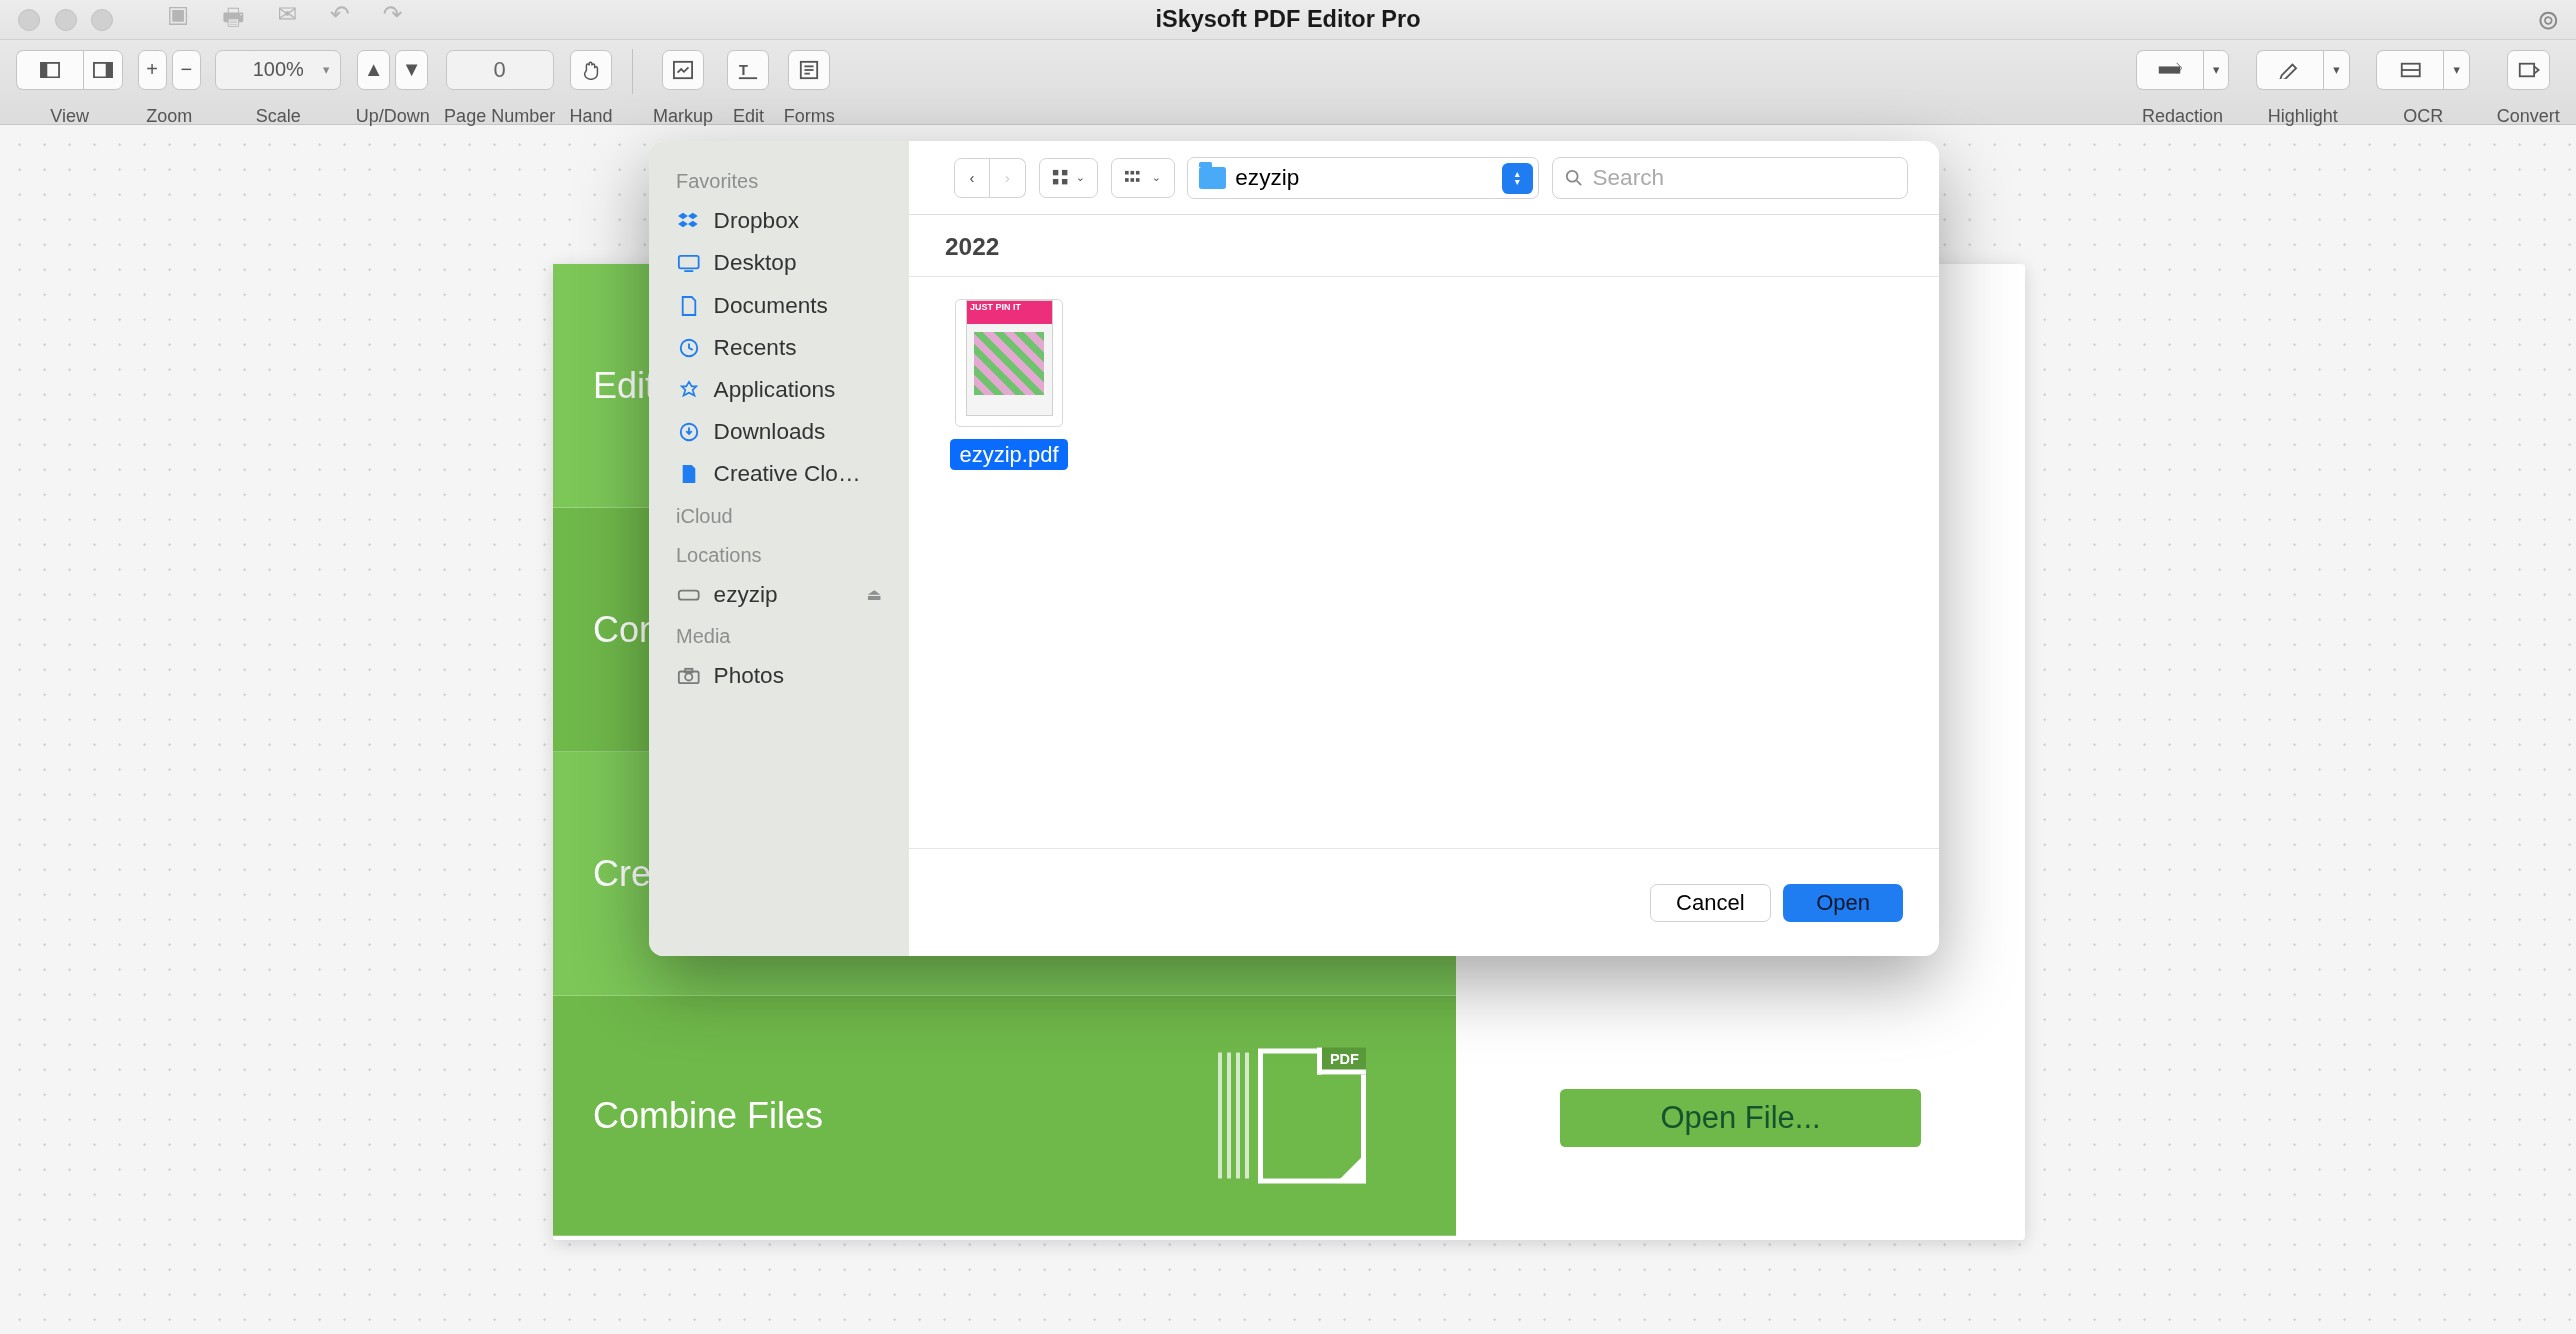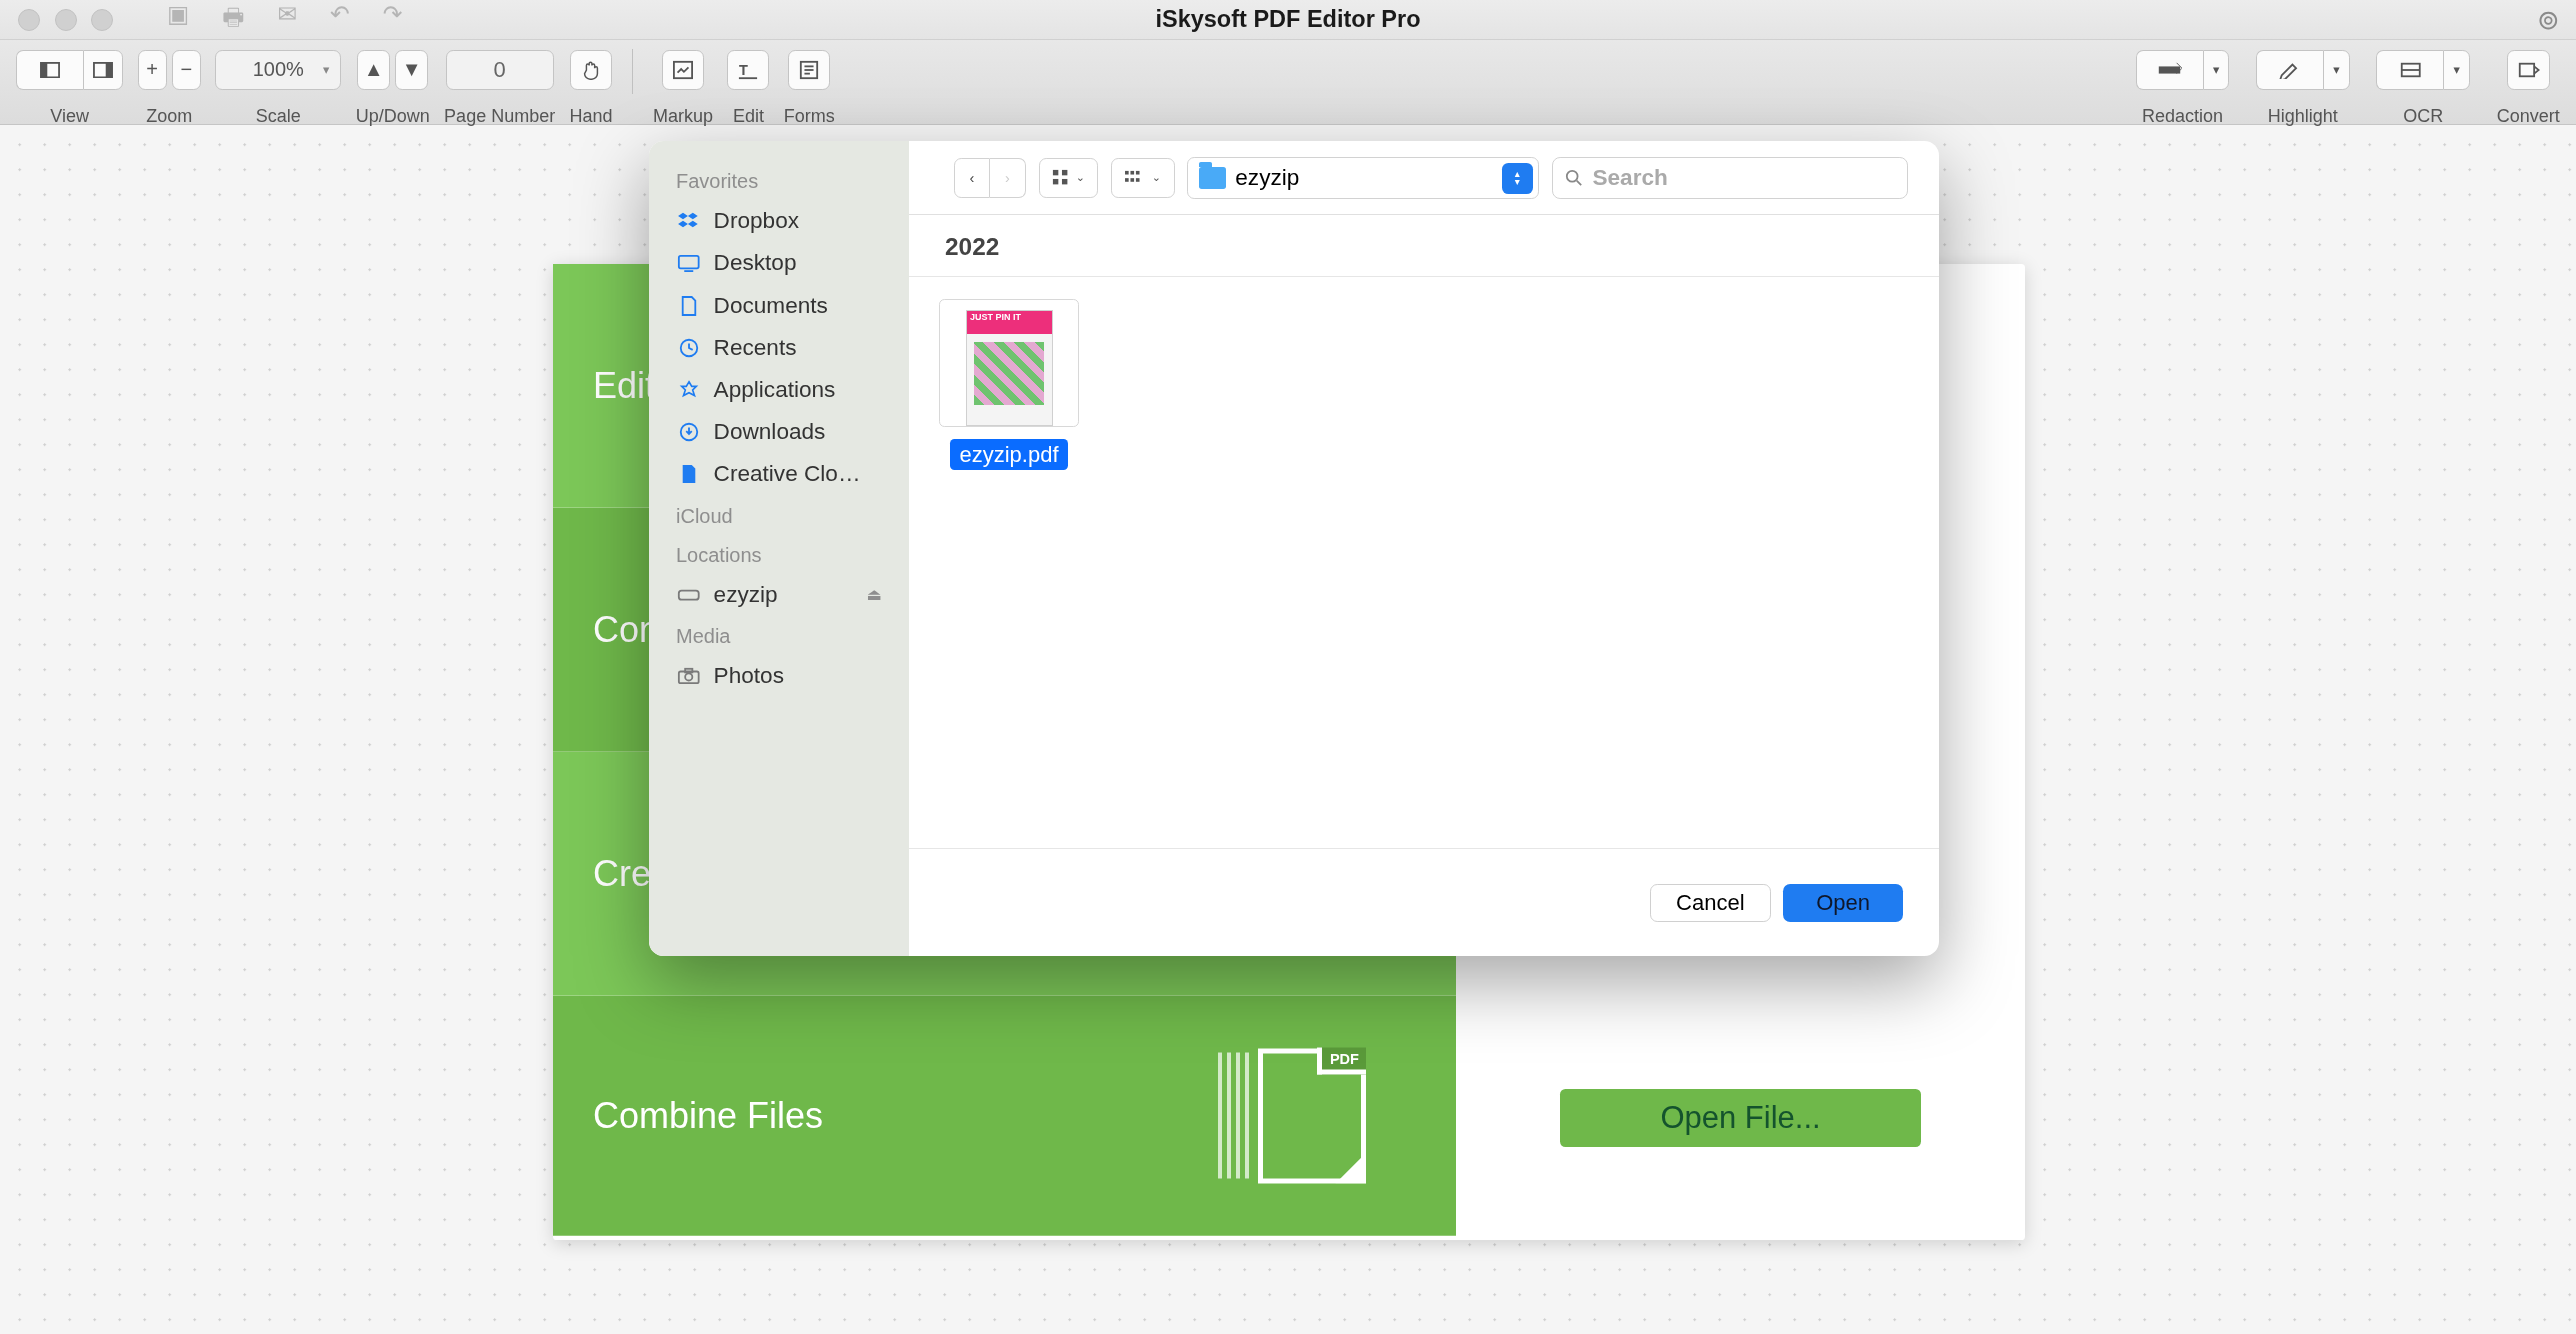--- a/index.html
+++ b/index.html
@@ -65,25 +65,25 @@
 .dcontent { flex: 1; display: flex; flex-direction: column; }
 .dtoolbar { height: 74px; display: flex; align-items: center; gap: 12.6px; padding: 0 31px 0 45px; border-bottom: 0.9px solid #e0e0e0; }
 .nav-btn { width: 36px; height: 40px; border: 0.9px solid #d2d2d2; background: #fff; border-radius: 7.2px; display: flex; align-items: center; justify-content: center; color: #888; cursor: pointer; }
 .nav-btn:first-of-type { border-radius: 7.2px 0 0 7.2px; color: #444; }
 .nav-btn:nth-of-type(2) { border-radius: 0 7.2px 7.2px 0; border-left: none; color: #ccc; }
 .view-select { height: 40px; padding: 0 12.6px; border: 0.9px solid #d2d2d2; border-radius: 7.2px; background: #fff; display: flex; align-items: center; gap: 7.2px; font-size: 16.3px; color: #555; cursor: pointer; }
 .path-select { position: relative; height: 42px; flex: 0 0 auto; min-width: 352px; padding: 0 47px 0 11px; border: 0.9px solid #d2d2d2; border-radius: 7.2px; background: #fff; display: flex; align-items: center; gap: 9px; font-size: 22.6px; }
 .path-select .folder-icn { width: 27px; height: 22px; background: #49aaf7; border-radius: 2.7px; position: relative; }
 .path-select .folder-icn::before { content: ""; position: absolute; top: -4.5px; left: 0; width: 12.6px; height: 5.4px; background: #49aaf7; border-radius: 1.8px 1.8px 0 0; }
 .path-chevrons { position: absolute; right: 5.4px; top: 5.4px; width: 31px; height: 31px; background: #1f7cf1; border-radius: 6.3px; color: #fff; display: flex; flex-direction: column; align-items: center; justify-content: center; font-size: 10px; line-height: 8.1px; }
-.dsearch { flex: 1; height: 42px; border: 0.9px solid #d2d2d2; border-radius: 8.1px; display: flex; align-items: center; padding: 0 12.6px; gap: 9px; color: #aaa; font-size: 22.6px; font-weight: bold; }
+.dsearch { flex: 1; height: 42px; border: 0.9px solid #d2d2d2; border-radius: 8.1px; display: flex; align-items: center; padding: 0 12.6px; gap: 9px; color: #aaa; font-size: 22.6px; }
 .section-label { padding: 18px 36px 14.5px; font-size: 24.4px; font-weight: 700; color: #444; border-bottom: 0.9px solid #e6e6e6; }
 .files-area { flex: 1; padding: 22px 36px; }
 .file-item { width: 128px; display: flex; flex-direction: column; align-items: center; cursor: pointer; }
-.file-thumb { width: 140px; height: 128px; border: 0.9px solid #d8d8d8; border-radius: 5.4px; background: #fff; display: flex; align-items: flex-end; justify-content: center; }
+.file-thumb { width: 108px; height: 128px; border: 0.9px solid #d8d8d8; border-radius: 5.4px; background: #fff; display: flex; align-items: flex-start; justify-content: center; }
 .thumb-inner { width: 87px; height: 116px; background: #f4f4f4; border: 0.9px solid #d0d0d0; position: relative; overflow: hidden; }
 .thumb-inner::before { content: ""; display:block; height: 23.5px; background: #ed2f7b; }
 .thumb-inner::after { content:""; position:absolute; top:31px; left:7.2px; right:7.2px; height:63px; background: repeating-linear-gradient(45deg,#6fc36f,#6fc36f 7.2px,#e4a9d1 7.2px,#e4a9d1 14.5px);}
 .thumb-label { position:absolute; top:1.8px; left:3.6px; font-size:9px; font-weight:800; color:#fff; }
 .file-name { margin-top: 12.6px; background: #0a6cff; color: #fff; padding: 2.7px 9px; border-radius: 4.5px; font-size: 22px; }
 .dialog-footer { height: 108px; display: flex; align-items: center; justify-content: flex-end; gap: 12.6px; padding: 12px 36px; border-top: 0.9px solid #e6e6e6; }
 .dlg-btn { height: 38px; padding: 0 25px; border-radius: 7.2px; font-size: 22px; cursor: pointer; border: 0.9px solid #d0d0d0; background: #fff; }
 .dlg-btn.primary { background: #1f7cf1; color: #0f172a; border: none; padding: 0 33px; }
 
 svg { display: block; }

